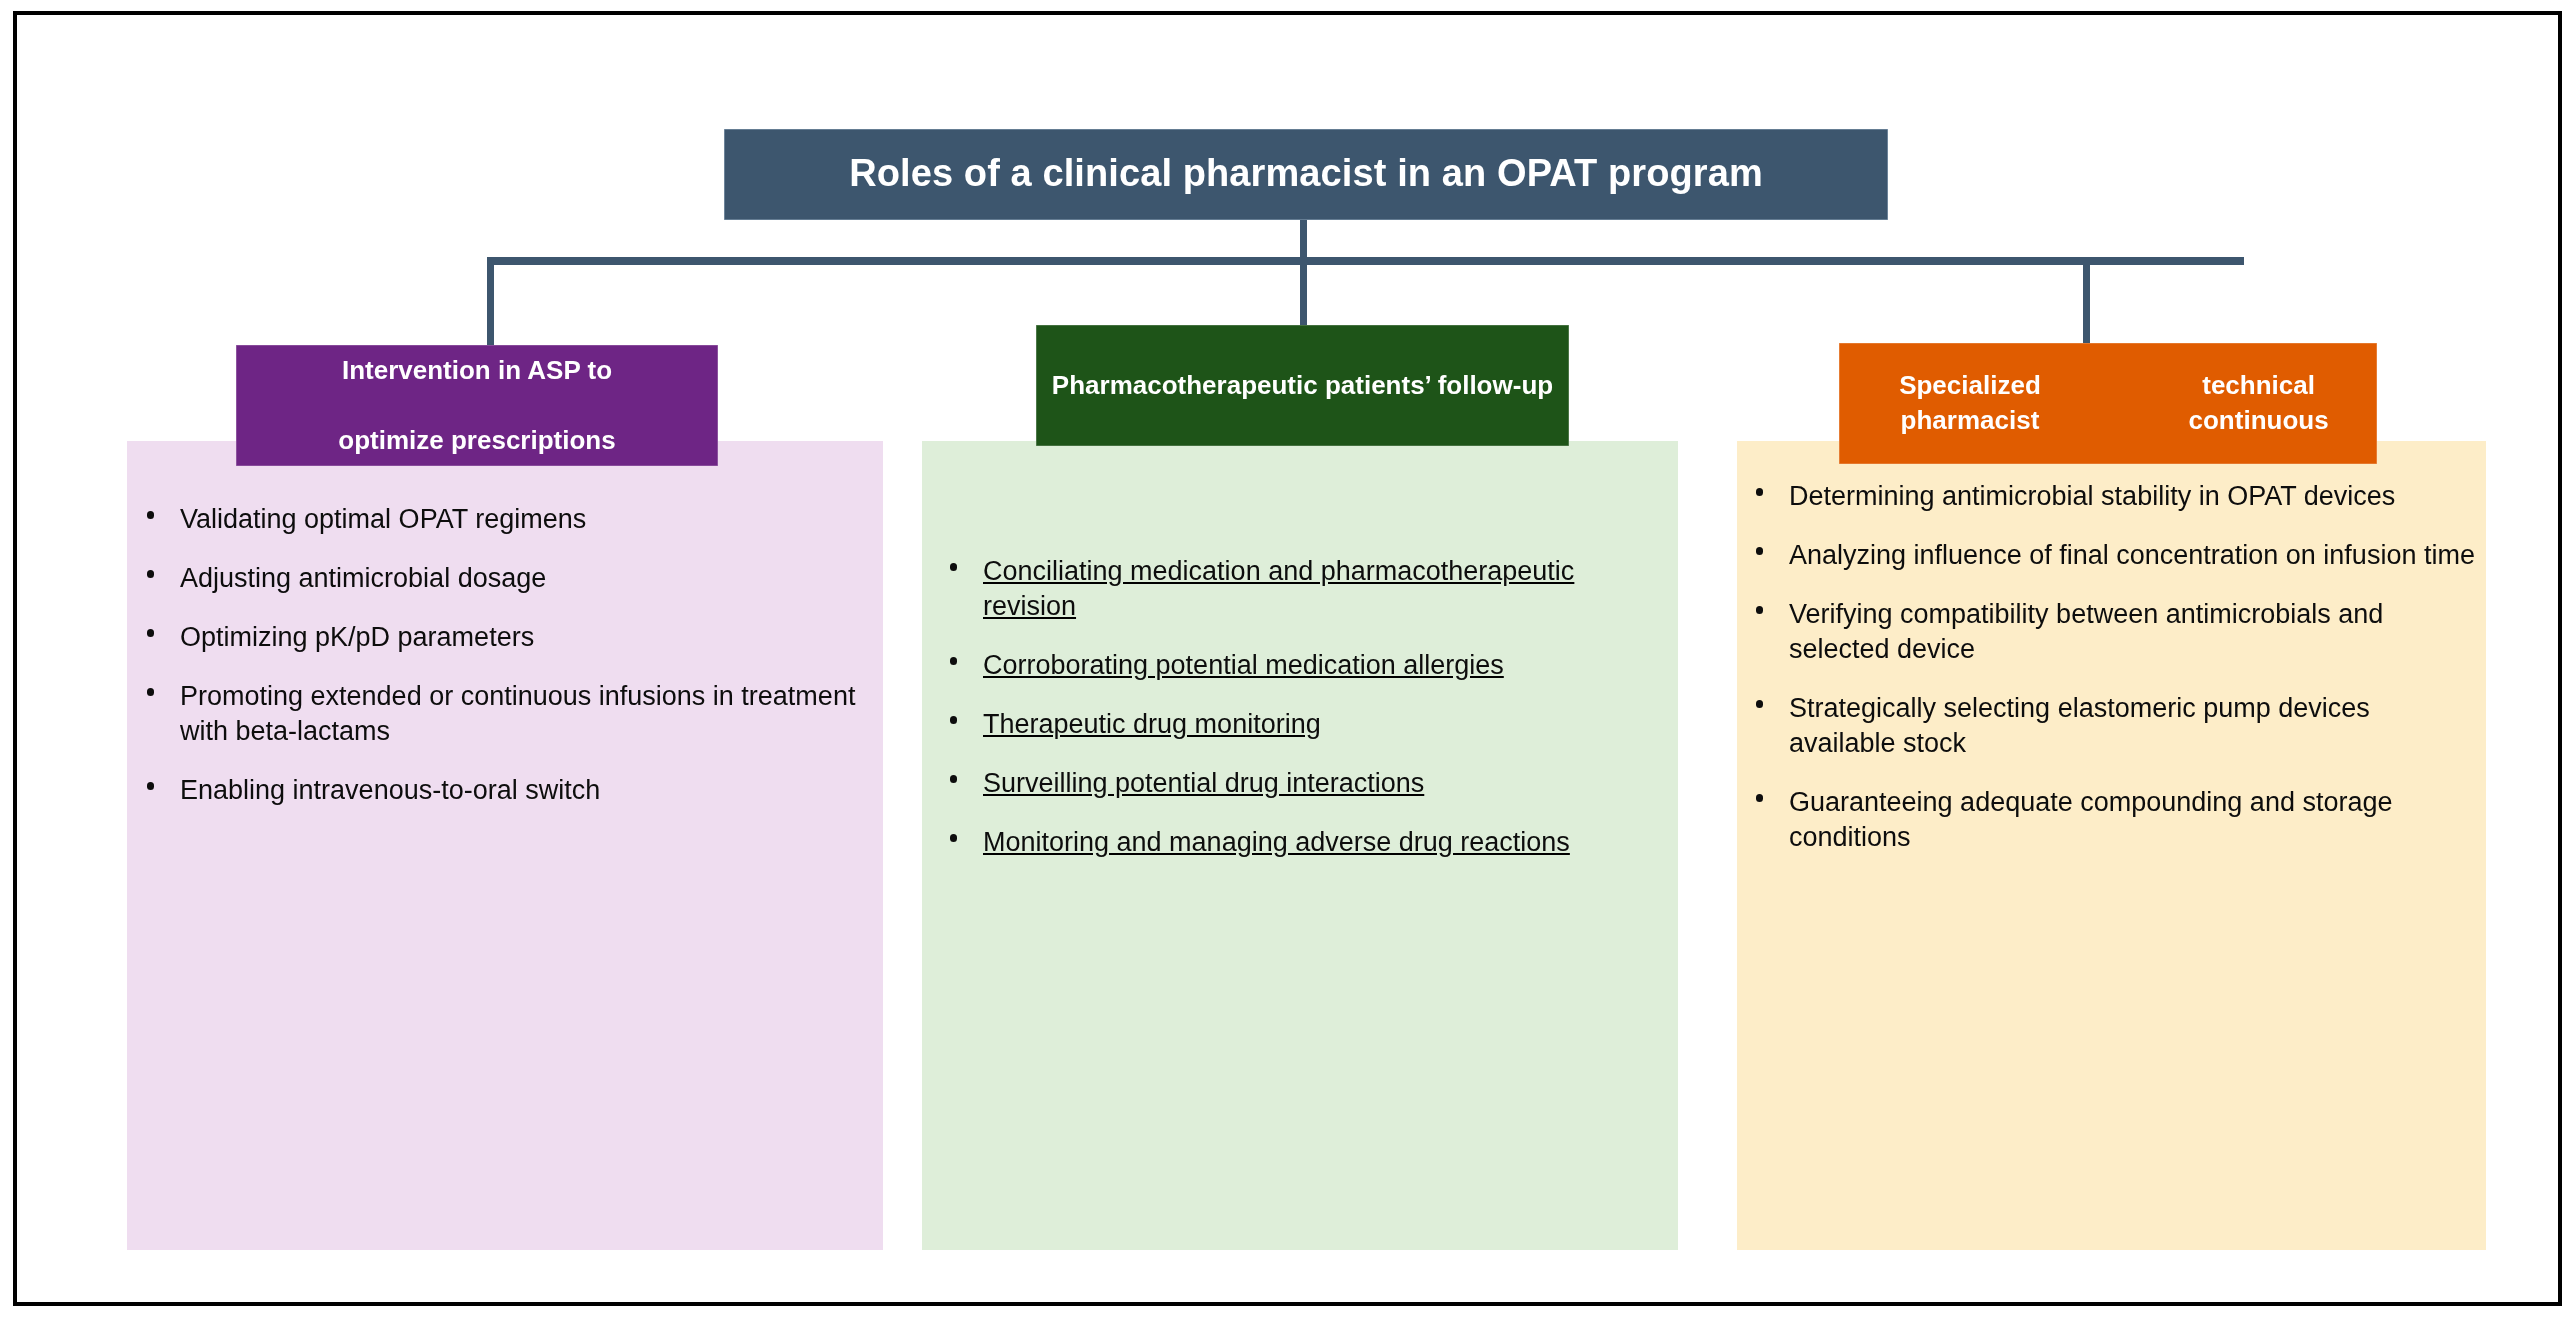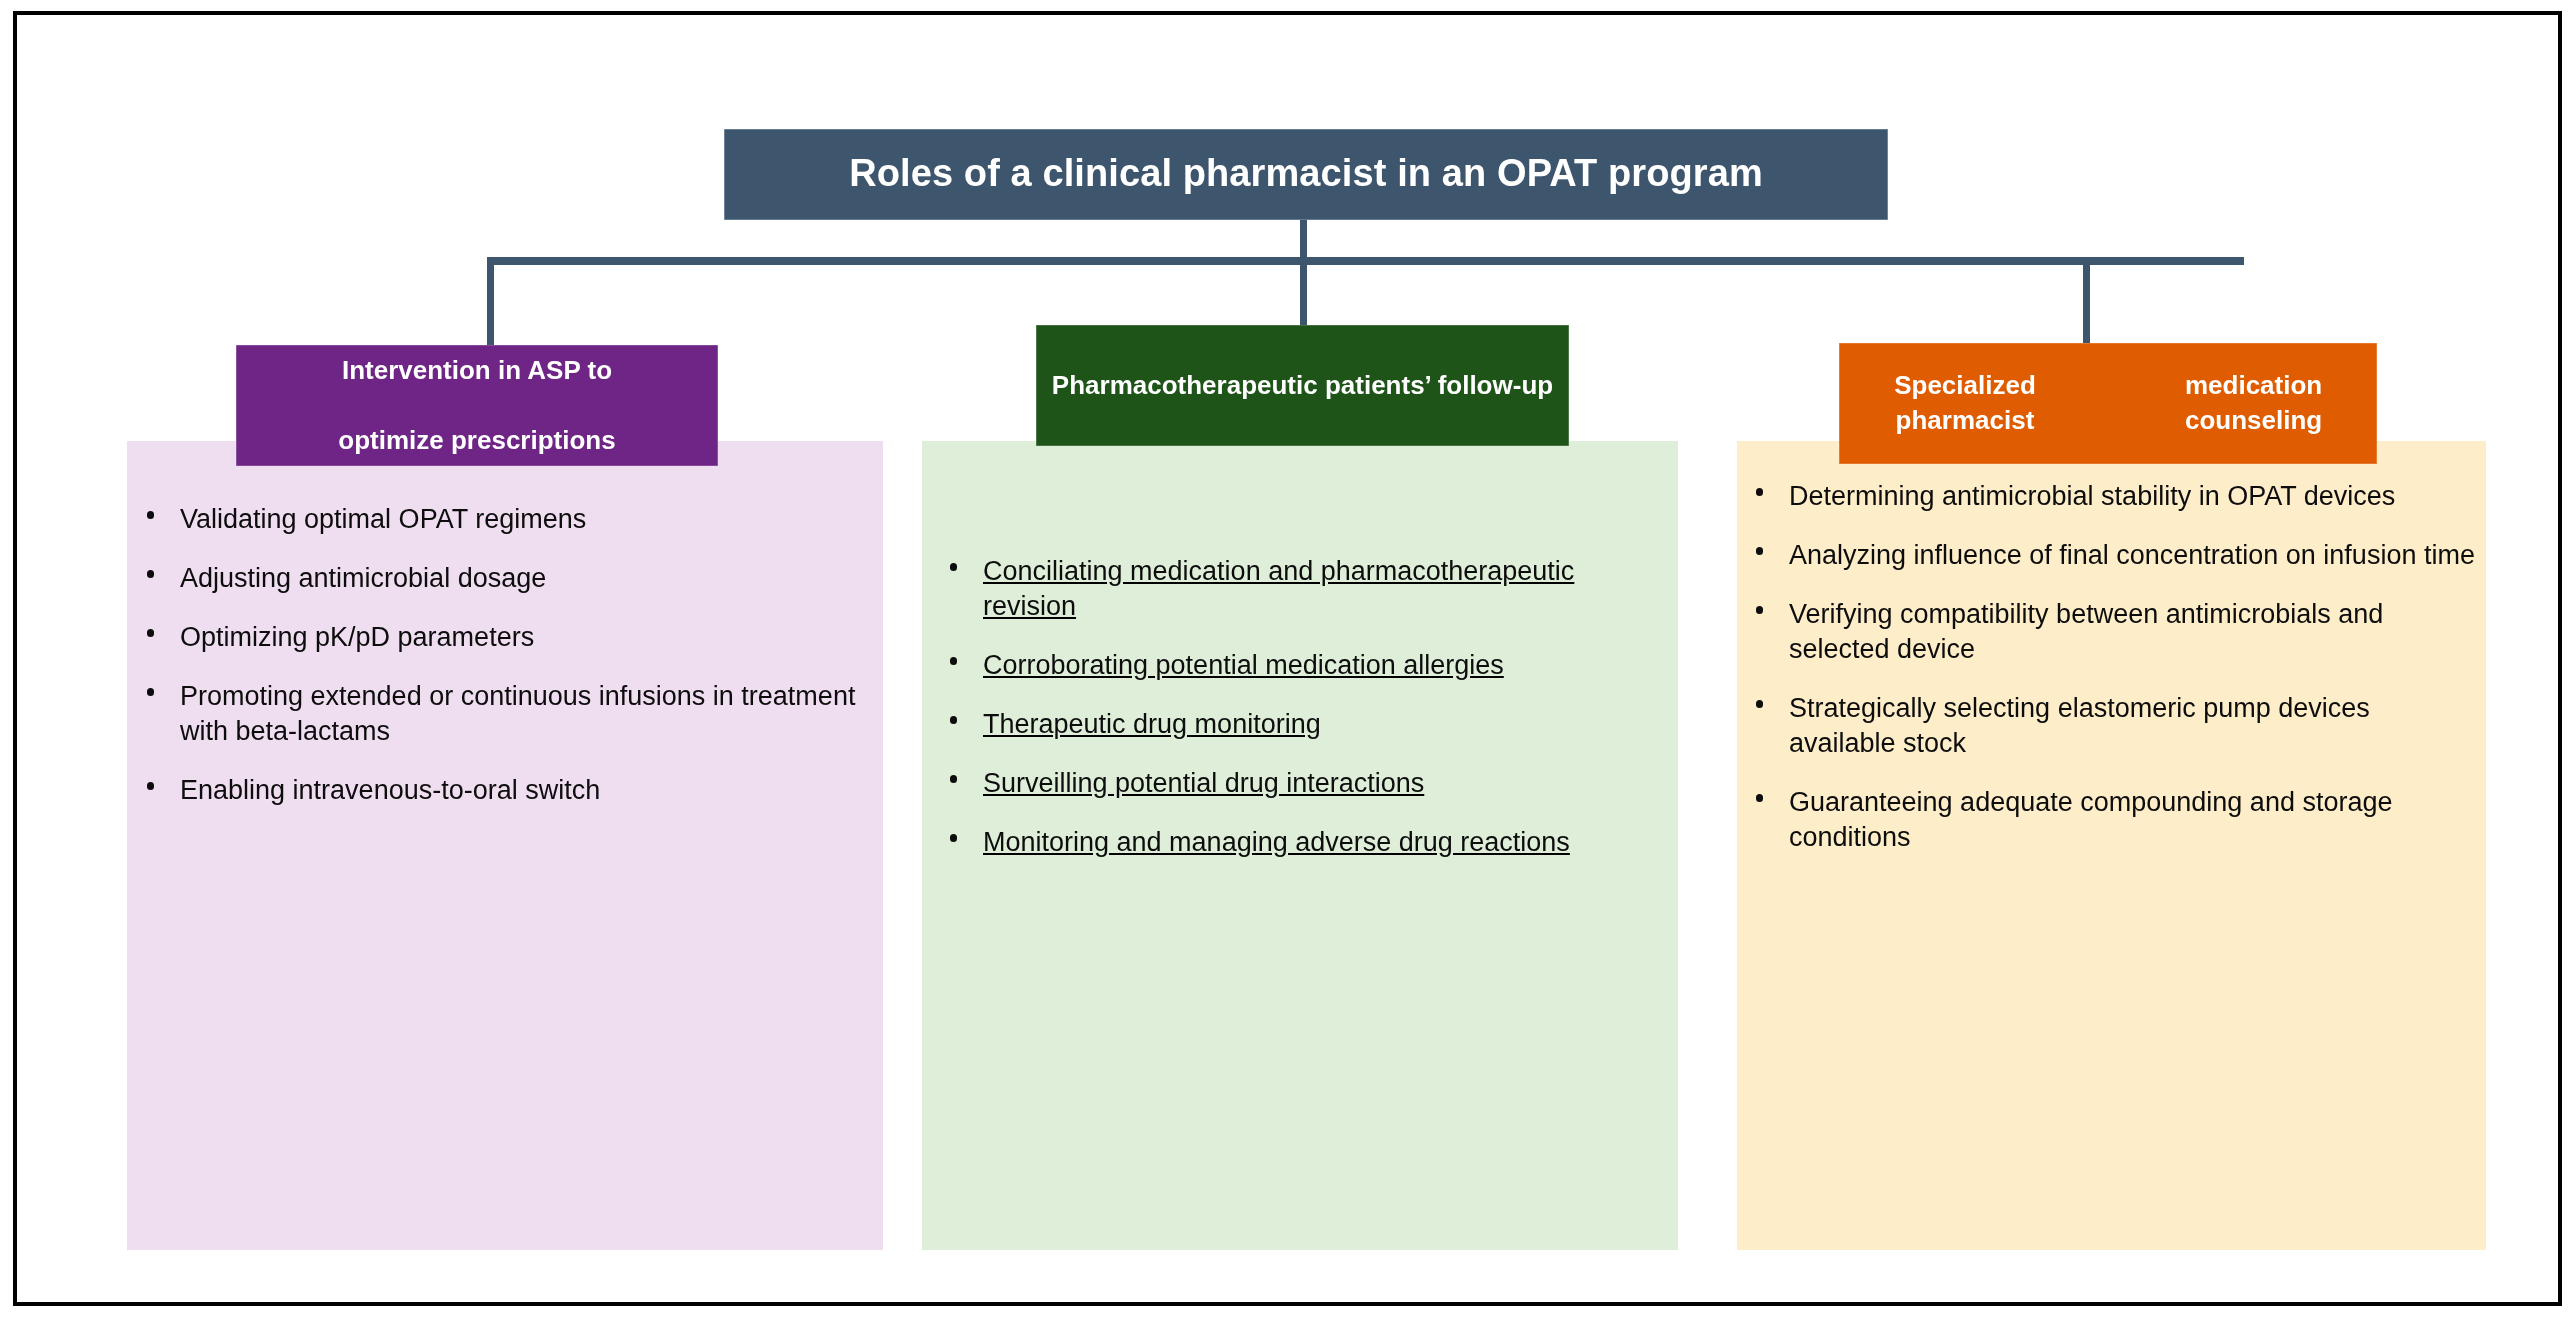--- a/index.html
+++ b/index.html
@@ -137,21 +137,21 @@
     <li><span class="bullet"></span><span>Conciliating medication and pharmacotherapeutic revision</span></li>
     <li><span class="bullet"></span><span>Corroborating potential medication allergies</span></li>
     <li><span class="bullet"></span><span>Therapeutic drug monitoring</span></li>
     <li><span class="bullet"></span><span>Surveilling potential drug interactions</span></li>
     <li><span class="bullet"></span><span>Monitoring and managing adverse drug reactions</span></li>
   </ul>
 
   <div class="col-panel" id="col-tech-panel"></div>
 
   <div class="col-header" id="col-tech-header">
-    <span>Specialized pharmacist</span>&nbsp;<span>medication counseling</span>
+    <span>Specialized pharmacist</span>&nbsp;<span>technical continuous</span>
   </div>
 
   <ul class="col-list" id="col-tech-list">
     <li><span class="bullet"></span><span>Determining antimicrobial stability in OPAT devices</span></li>
     <li><span class="bullet"></span><span>Analyzing influence of final concentration on infusion time</span></li>
     <li><span class="bullet"></span><span>Verifying compatibility between antimicrobials and selected device</span></li>
     <li><span class="bullet"></span><span>Strategically selecting elastomeric pump devices available stock</span></li>
     <li><span class="bullet"></span><span>Guaranteeing adequate compounding and storage conditions</span></li>
   </ul>
 

